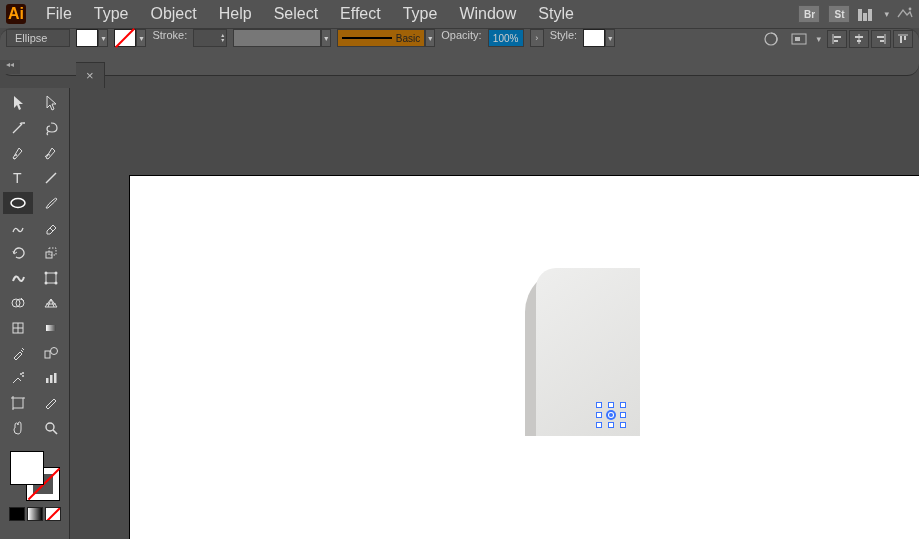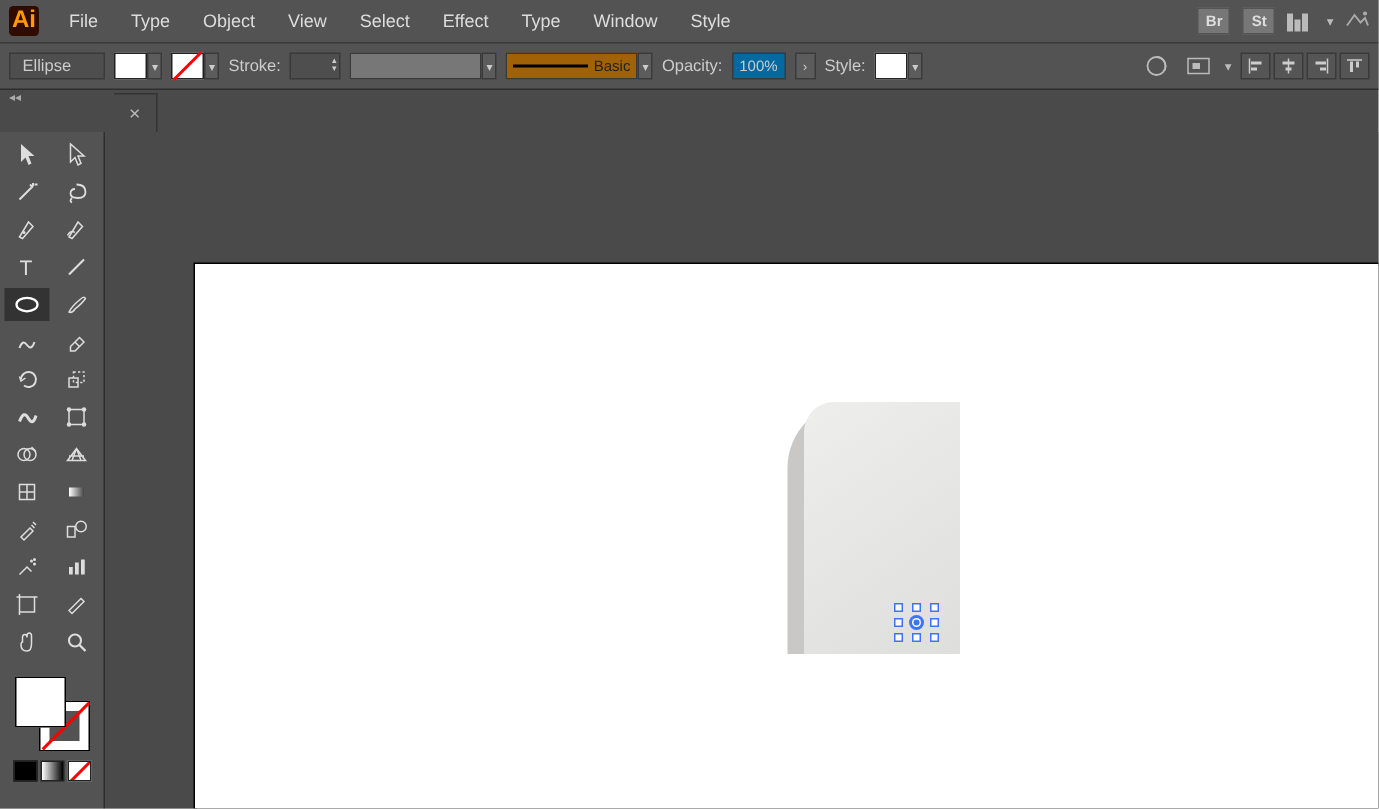--- a/index.html
+++ b/index.html
@@ -1,30 +1,30 @@
 <!DOCTYPE html>
 <html><head>
 <meta charset="utf-8">
 <style>
 * { margin: 0; padding: 0; box-sizing: border-box; font-family: "Segoe UI", Arial, sans-serif; user-select: none; }
 body { width: 919px; height: 539px; background: #4a4a4a; overflow: hidden; position: relative; }
 
 
 .menubar { height: 28px; background: #535353; display: flex; align-items: center; padding: 0 6px; gap: 2px; }
 .ai-logo { width: 20px; height: 20px; background: #2f0b00; color: #ff9a00; font-weight: bold; font-size: 16px; display: flex; align-items: center; justify-content: center; border-radius: 3px; margin-right: 8px; }
-.menu-item { color: #ddd; font-size: 12px; padding: 4px 10px; cursor: default; }
+.menu-item { color: #ddd; font-size: 16px; padding: 4px 10px; cursor: default; }
 .menubar-right { margin-left: auto; display: flex; align-items: center; gap: 8px; }
 .sq-btn { width: 22px; height: 18px; background: #777; color: #ddd; font-size: 10px; font-weight: bold; display: flex; align-items: center; justify-content: center; border: 1px solid #555; }
 .ws-icon { width: 18px; height: 14px; display: flex; gap: 1px; align-items: flex-end; }
 .ws-icon span { width: 4px; background: #bbb; }
 .chev { color: #bbb; font-size: 9px; }
 .search-glyph { color: #999; font-size: 14px; }
 
 
-.controlbar { height: 32px; background: #535353; border-top: 1px solid #3a3a3a; border-bottom: 1px solid #2e2e2e; display: flex; align-items: center; padding: 0 6px; gap: 6px; font-size: 11px; color: #ccc; }
+.controlbar { height: 48px; background: #535353; border-top: 1px solid #3a3a3a; border-bottom: 1px solid #2e2e2e; display: flex; align-items: flex-start; padding: 0 6px; gap: 6px; font-size: 11px; color: #ccc; border-radius: 12px; }
 .ctrl-label { padding: 2px 22px 2px 8px; background: #4e4e4e; border: 1px solid #3a3a3a; font-size: 11px; }
 .swatch { width: 22px; height: 18px; border: 1px solid #222; display: flex; align-items: center; justify-content: center; position: relative; }
 .swatch.white { background: #fff; }
 .swatch.none { background: #fff; }
 .swatch.none::after { content: ""; position: absolute; width: 26px; height: 2px; background: red; transform: rotate(-45deg); }
 .dd { width: 10px; height: 18px; background: #5c5c5c; border: 1px solid #3a3a3a; display: flex; align-items: center; justify-content: center; color: #ccc; font-size: 8px; }
 .stroke-weight { width: 34px; height: 18px; background: #4e4e4e; border: 1px solid #3a3a3a; display: flex; align-items: center; justify-content: flex-end; padding-right: 2px; }
 .updn { display: inline-flex; flex-direction: column; font-size: 6px; line-height: 5px; color: #ccc; }
 .varwidth { width: 88px; height: 18px; background: #777; border: 1px solid #3a3a3a; }
 .brushprev { width: 88px; height: 18px; background: #a16207; border: 1px solid #3a3a3a; display: flex; align-items: center; padding: 0 4px; gap: 4px; }
@@ -85,21 +85,21 @@
 .h.mr { right: -1px; top: 9px; }
 </style>
 </head>
 <body>
 
 <div class="menubar">
   <div class="ai-logo">Ai</div>
   <div class="menu-item">File</div>
   <div class="menu-item">Type</div>
   <div class="menu-item">Object</div>
-  <div class="menu-item">View</div>
+  <div class="menu-item">Help</div>
   <div class="menu-item">Select</div>
   <div class="menu-item">Effect</div>
   <div class="menu-item">Type</div>
   <div class="menu-item">Window</div>
   <div class="menu-item">Style</div>
   <div class="menubar-right">
     <div class="sq-btn">Br</div>
     <div class="sq-btn">St</div>
     <div class="ws-icon">
         <span style="height:12px"></span>

